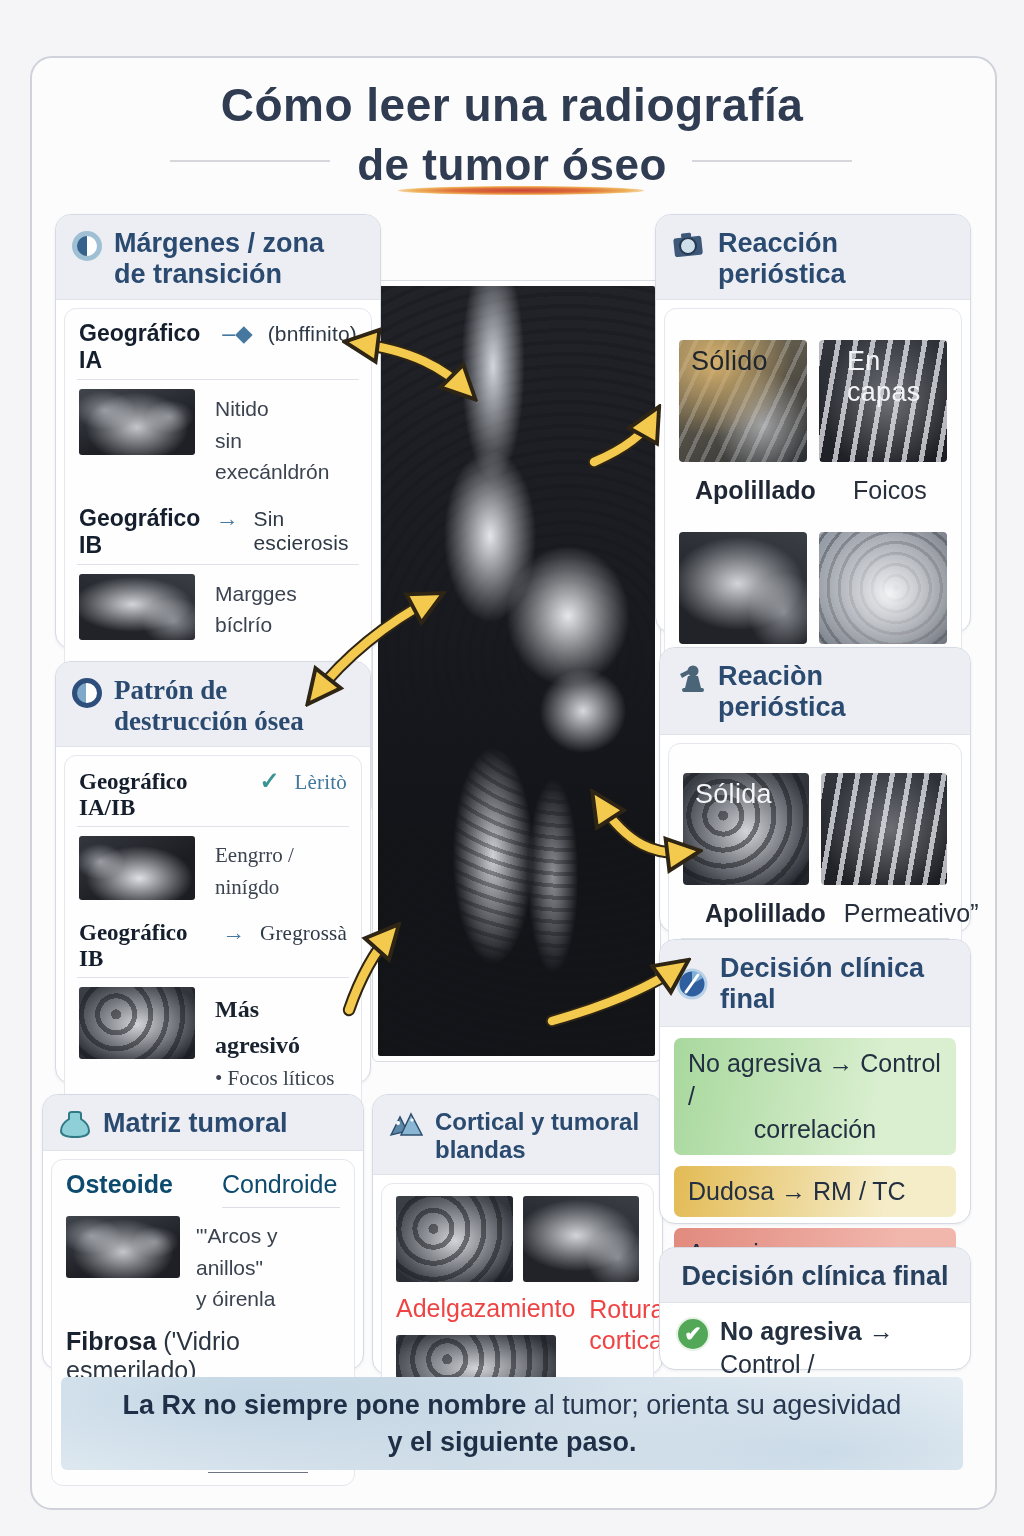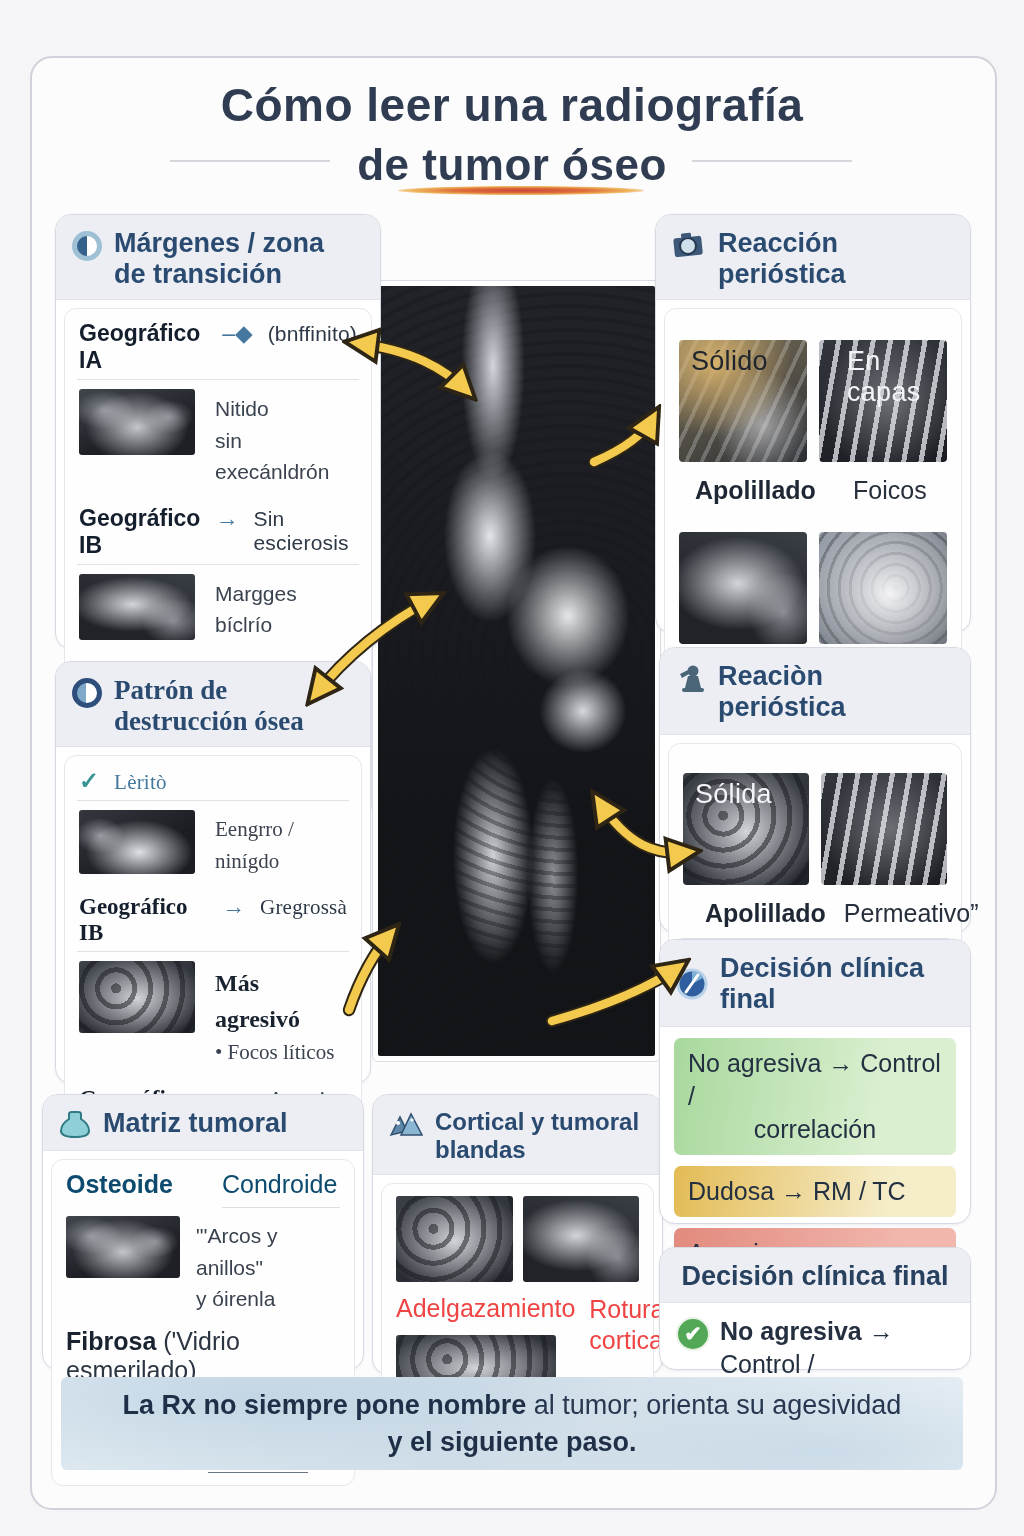--- a/index.html
+++ b/index.html
@@ -195,20 +195,21 @@
   <div class="panel" style="left:55px;top:661px;width:314px;height:421px;font-family:Liberation Serif, serif;">
     <div class="phead">
       <span class="ico ico-circle small"></span>
       <span>
         <span>Patrón de</span><br>
         <span>destrucción ósea</span>
       </span>
     </div>
     <div class="pbody">
       <div class="rt">
+        <span>Geográfico IA/IB</span>
         <span class="chk">✓</span>
         <span class="note teal">Lèritò</span>
       </div>
       <div class="rb">
         <div class="xr xr-c" style="width:116px;height:64px;"></div>
         <div class="ds">
           <span>Eengrro / ninígdo</span>
         </div>
       </div>
       <div class="rt">

